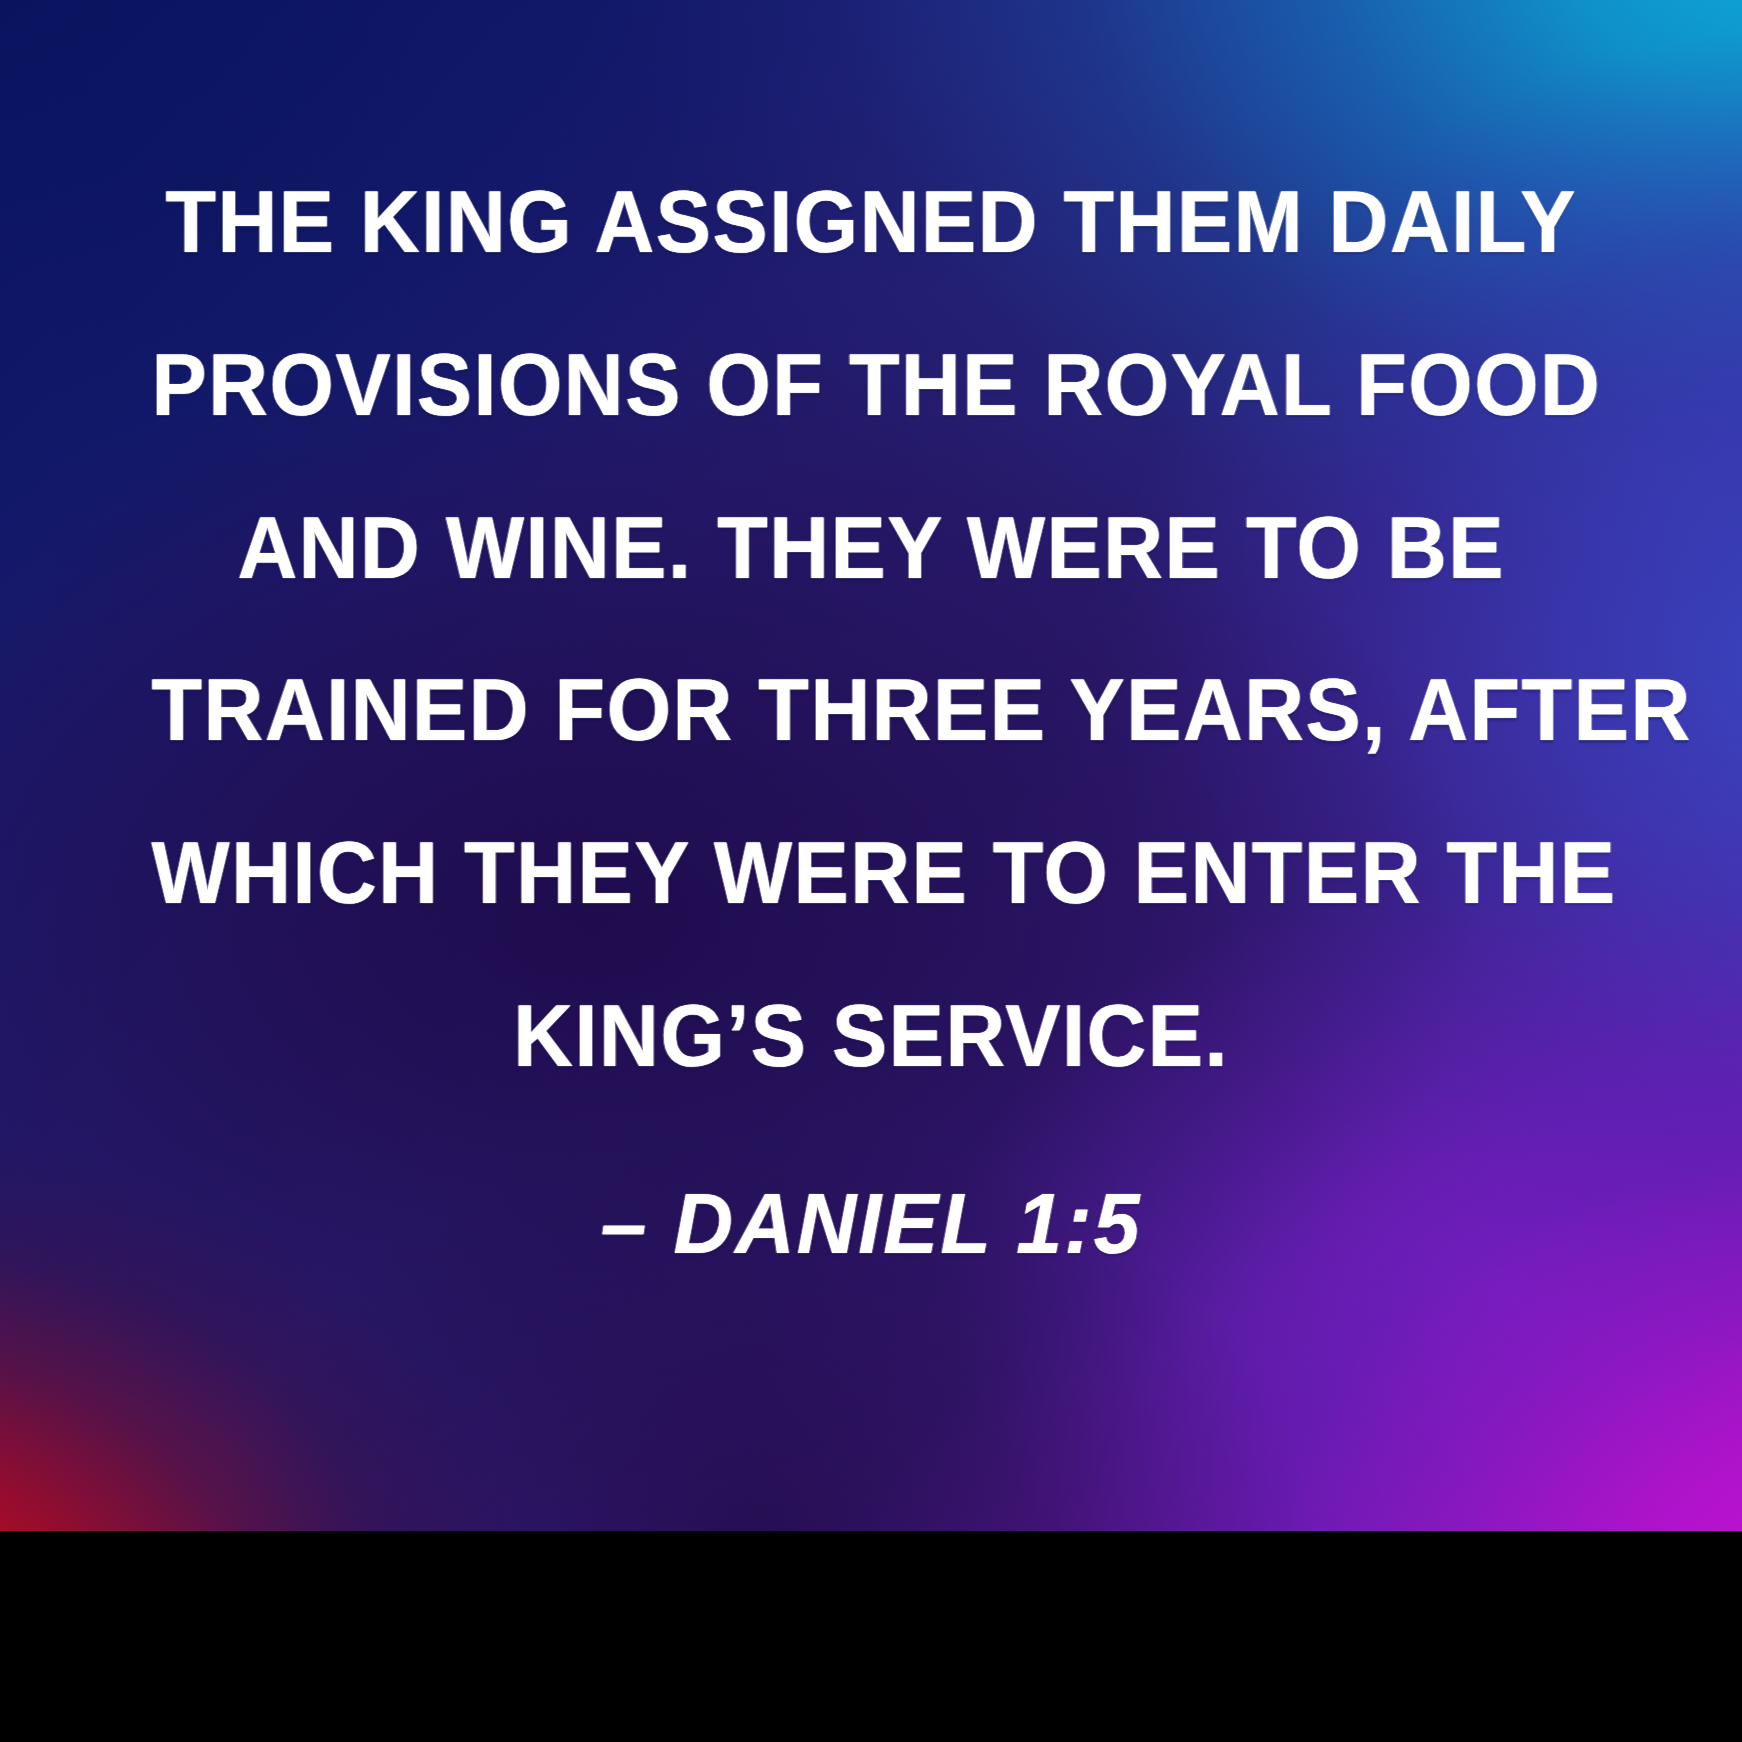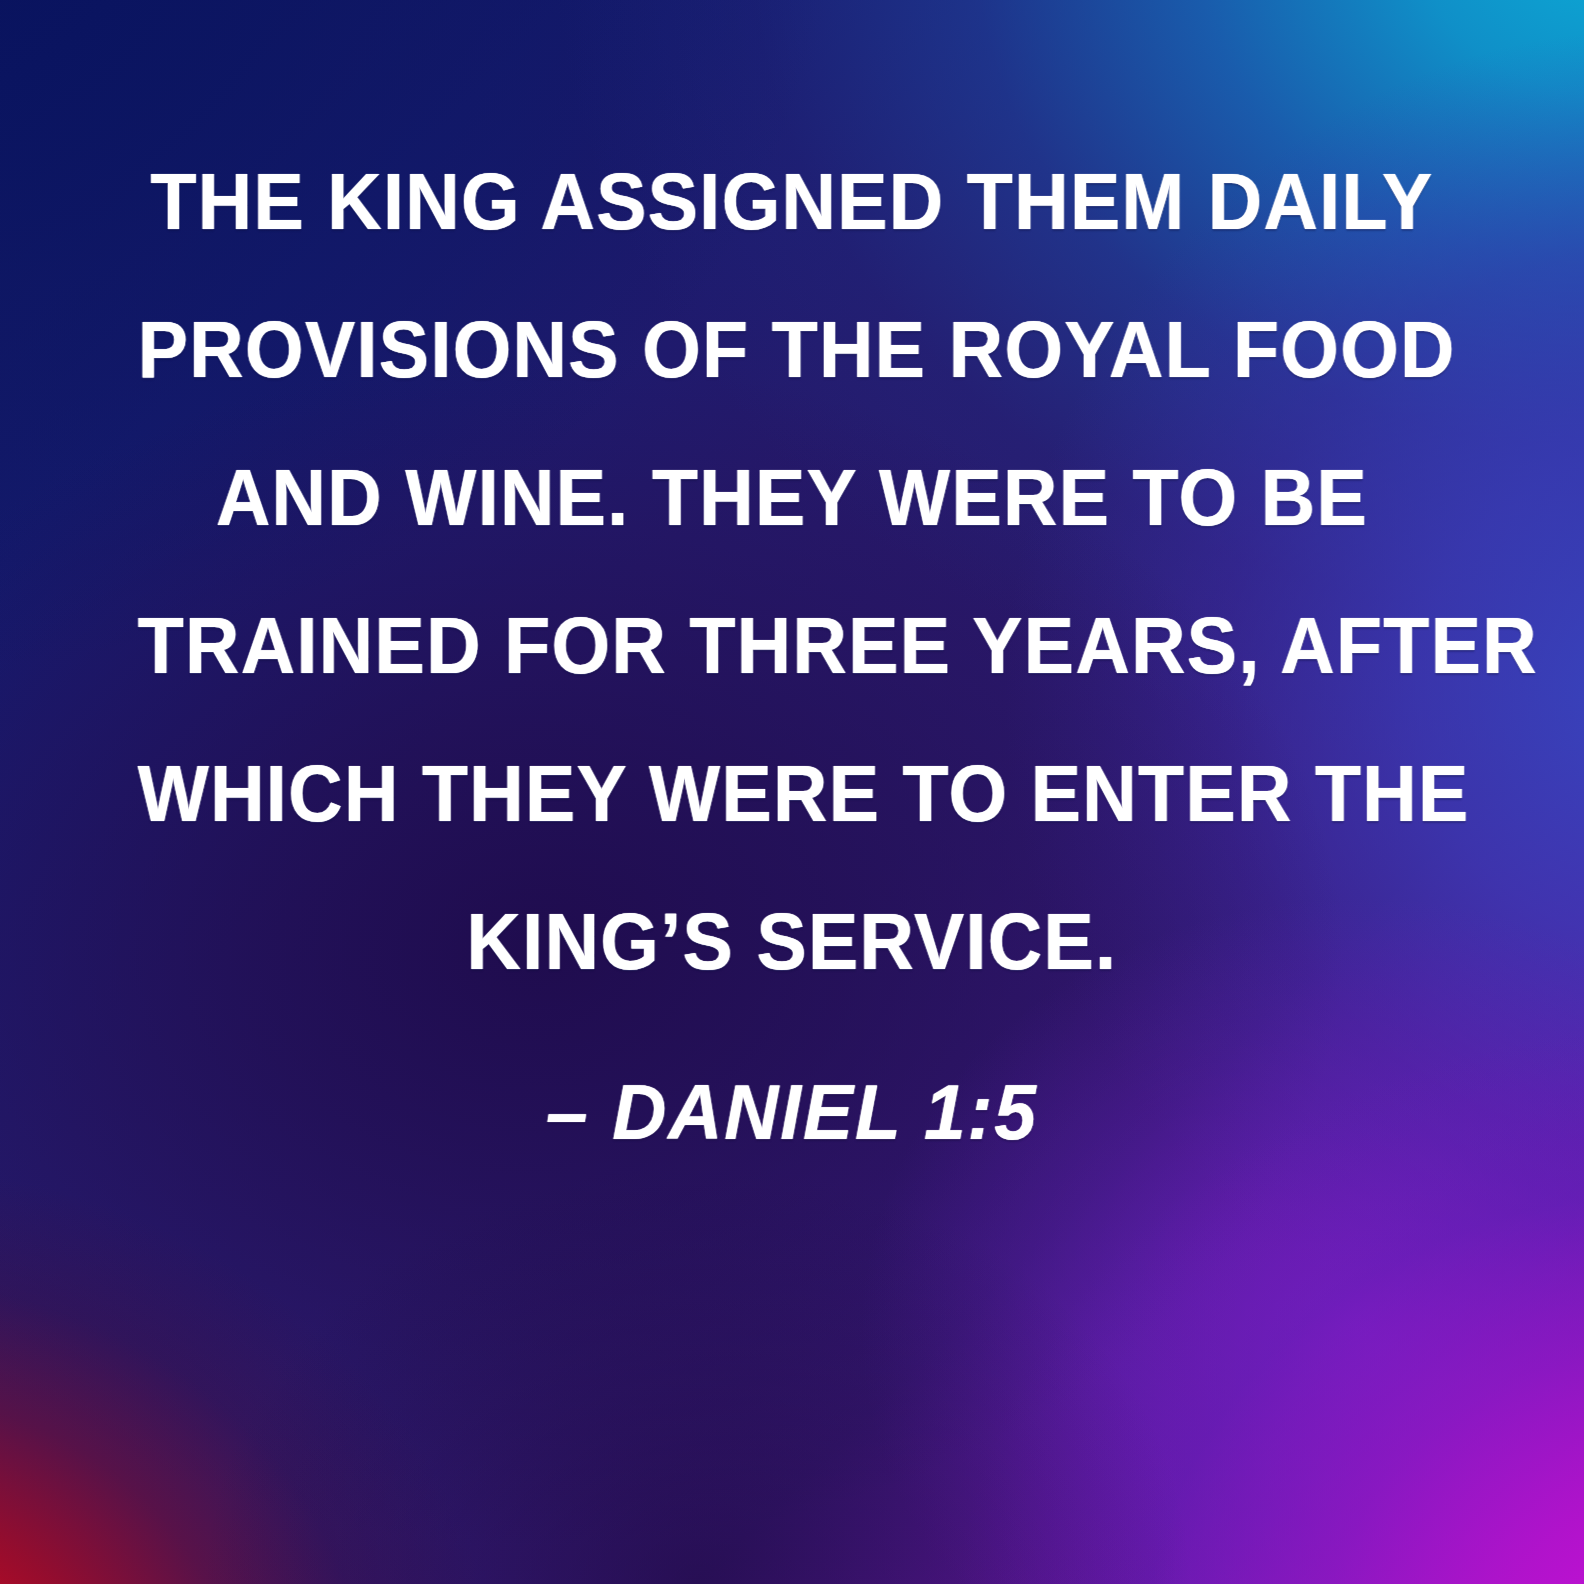--- a/index.html
+++ b/index.html
@@ -5,21 +5,21 @@
 <style>
   html, body {
     margin: 0;
     padding: 0;
     background: #000;
   }
 
   #canvas {
     position: relative;
     width: 1584px;
-    height: 1584px;
+    height: 1392px;
     overflow: hidden;
     font-family: "Liberation Sans", sans-serif;
     
     background-color: #ec4899;
   }
 
   
   .mesh {
     position: absolute;
     inset: 0;

